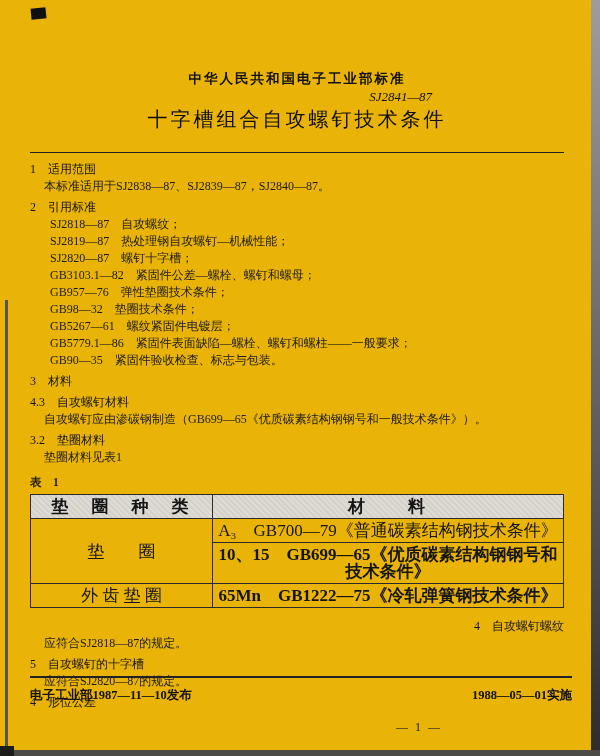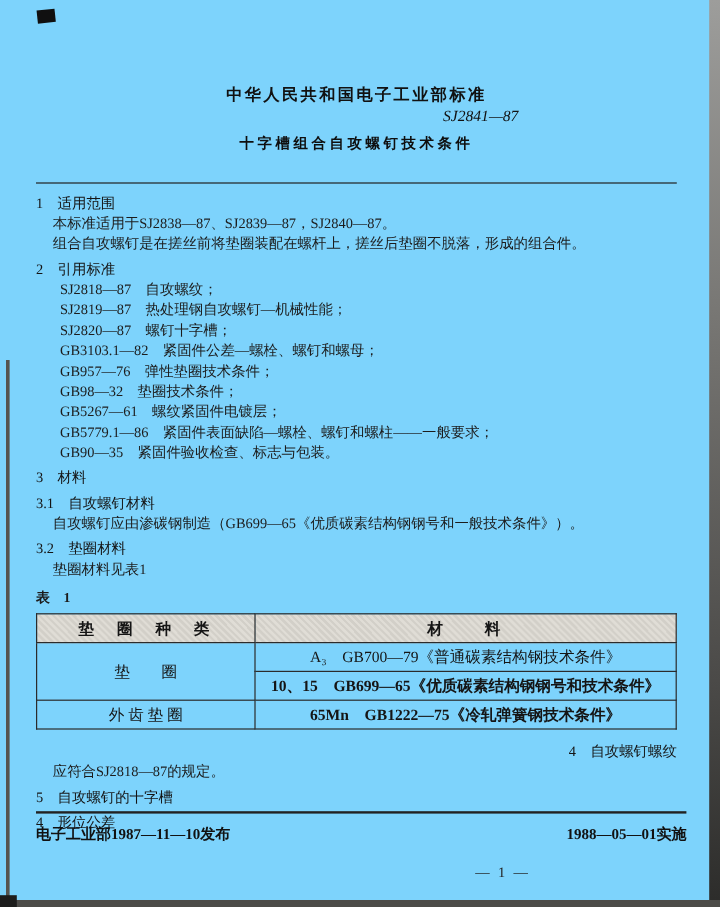--- a/index.html
+++ b/index.html
@@ -5,43 +5,43 @@
   * { margin:0; padding:0; box-sizing:border-box; }
   html,body { width:600px; height:756px; }
   body {
     position:relative;
     background:#e9e8e4;
     font-family:"Liberation Serif", "DejaVu Serif", serif;
     overflow:hidden;
   }
   .page {
     position:absolute; inset:0;
-    background:#7dd3fc;
+    background:#eab308;
   }
   .content {
     position:absolute; left:30px; right:36px; top:70px;
     color:#1c1c1c; font-size:12px; line-height:17px;
   }
   .org-line {
     text-align:center; font-weight:bold; font-size:13.5px; letter-spacing:2px; color:#111;
   }
   .std-no {
     text-align:right; padding-right:132px; font-weight:normal; font-style:italic;
     font-size:13px; margin-top:1px; color:#111;
   }
   .doc-title {
-    text-align:center; font-weight:bold; font-size:12px; letter-spacing:3px;
+    text-align:center; font-weight:normal; font-size:20px; letter-spacing:3px;
     margin-top:6px; color:#0e0e0e;
   }
   .head-rule { border-top:1.5px solid #222; margin-top:24px; margin-bottom:8px; }
   .sec-heading { font-weight:normal; margin-top:4px; color:#141414; }
   .para { padding-left:14px; }
   .ref-item { padding-left:20px; }
   .table-caption { text-align:left; font-weight:bold; font-size:11.5px; margin:8px 0 3px; }
-  table.mat { width:100%; border-collapse:collapse; font-size:13px; table-layout:fixed; }
+  table.mat { width:100%; border-collapse:collapse; font-size:17px; table-layout:fixed; }
   table.mat th, table.mat td {
     border:1px solid #2b2b2b; text-align:center; padding:3px 4px; color:#151515;
   }
   table.mat th {
     font-weight:bold; letter-spacing:3px;
     background:repeating-linear-gradient(45deg,#d2cfc8 0 2px,#e0ddd6 2px 4px);
   }
   .col-type { width:182px; }
   td.bold-cell { font-weight:bold; }
   .after-table { margin-top:10px;text-align:right; }
@@ -83,35 +83,34 @@
   <div class="content">
 
     <div class="org-line">中华人民共和国电子工业部标准</div>
     <div class="std-no">SJ2841—87</div>
     <div class="doc-title">十字槽组合自攻螺钉技术条件</div>
 
     <div class="head-rule"></div>
 
     <div class="sec-heading">1　适用范围</div>
     <div class="para">本标准适用于SJ2838—87、SJ2839—87，SJ2840—87。</div>
-    <div class="para">组合自攻螺钉是在搓丝前将垫圈装配在螺杆上，搓丝后垫圈不脱落，形成的组合件。</div>
 
     <div class="sec-heading">2　引用标准</div>
     <div class="ref-item">SJ2818—87　自攻螺纹；</div>
     <div class="ref-item">SJ2819—87　热处理钢自攻螺钉—机械性能；</div>
     <div class="ref-item">SJ2820—87　螺钉十字槽；</div>
     <div class="ref-item">GB3103.1—82　紧固件公差—螺栓、螺钉和螺母；</div>
     <div class="ref-item">GB957—76　弹性垫圈技术条件；</div>
     <div class="ref-item">GB98—32　垫圈技术条件；</div>
     <div class="ref-item">GB5267—61　螺纹紧固件电镀层；</div>
     <div class="ref-item">GB5779.1—86　紧固件表面缺陷—螺栓、螺钉和螺柱——一般要求；</div>
     <div class="ref-item">GB90—35　紧固件验收检查、标志与包装。</div>
 
     <div class="sec-heading">3　材料</div>
-    <div class="sec-heading">3.1　自攻螺钉材料</div>
+    <div class="sec-heading">4.3　自攻螺钉材料</div>
     <div class="para">自攻螺钉应由渗碳钢制造（GB699—65《优质碳素结构钢钢号和一般技术条件》）。</div>
     <div class="sec-heading">3.2　垫圈材料</div>
     <div class="para">垫圈材料见表1</div>
 
     <div class="table-caption">表　1</div>
 
     <table class="mat">
       <tbody>
         <tr>
           <th class="col-type">垫　圈　种　类</th>
@@ -127,20 +126,21 @@
         <tr>
           <td>外 齿 垫 圈</td>
           <td class="bold-cell">65Mn　GB1222—75《冷轧弹簧钢技术条件》</td>
         </tr>
       </tbody>
     </table>
 
     <div class="sec-heading after-table">4　自攻螺钉螺纹</div>
     <div class="para">应符合SJ2818—87的规定。</div>
     <div class="sec-heading">5　自攻螺钉的十字槽</div>
+    <div class="para">应符合SJ2820—87的规定。</div>
     <div class="sec-heading">4　形位公差</div>
 
   </div>
 
   <div class="footer">
     <span>电子工业部1987—11—10发布</span>
     <span>1988—05—01实施</span>
   </div>
 
   <div class="page-num">— 1 —</div>

